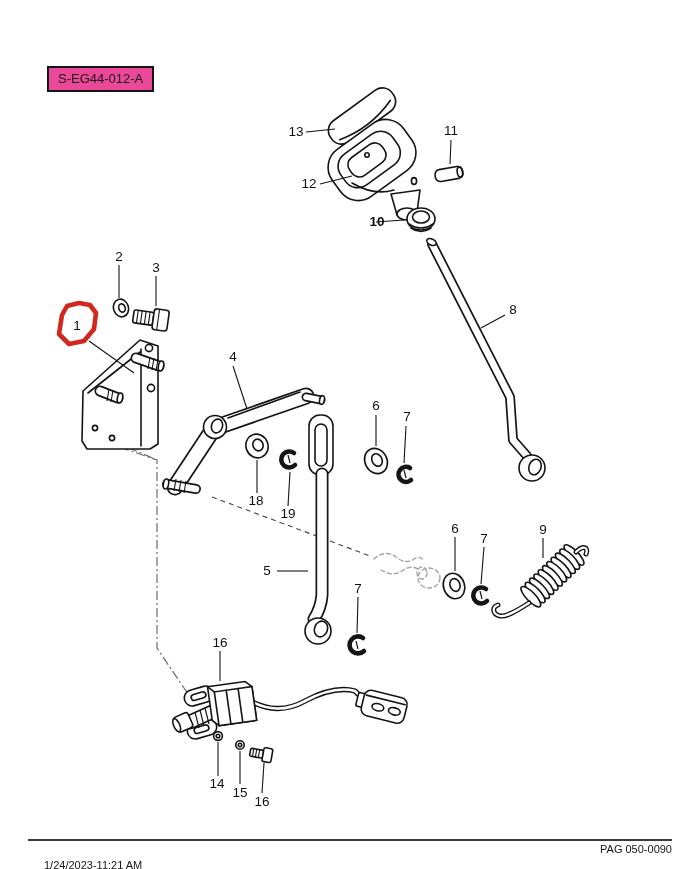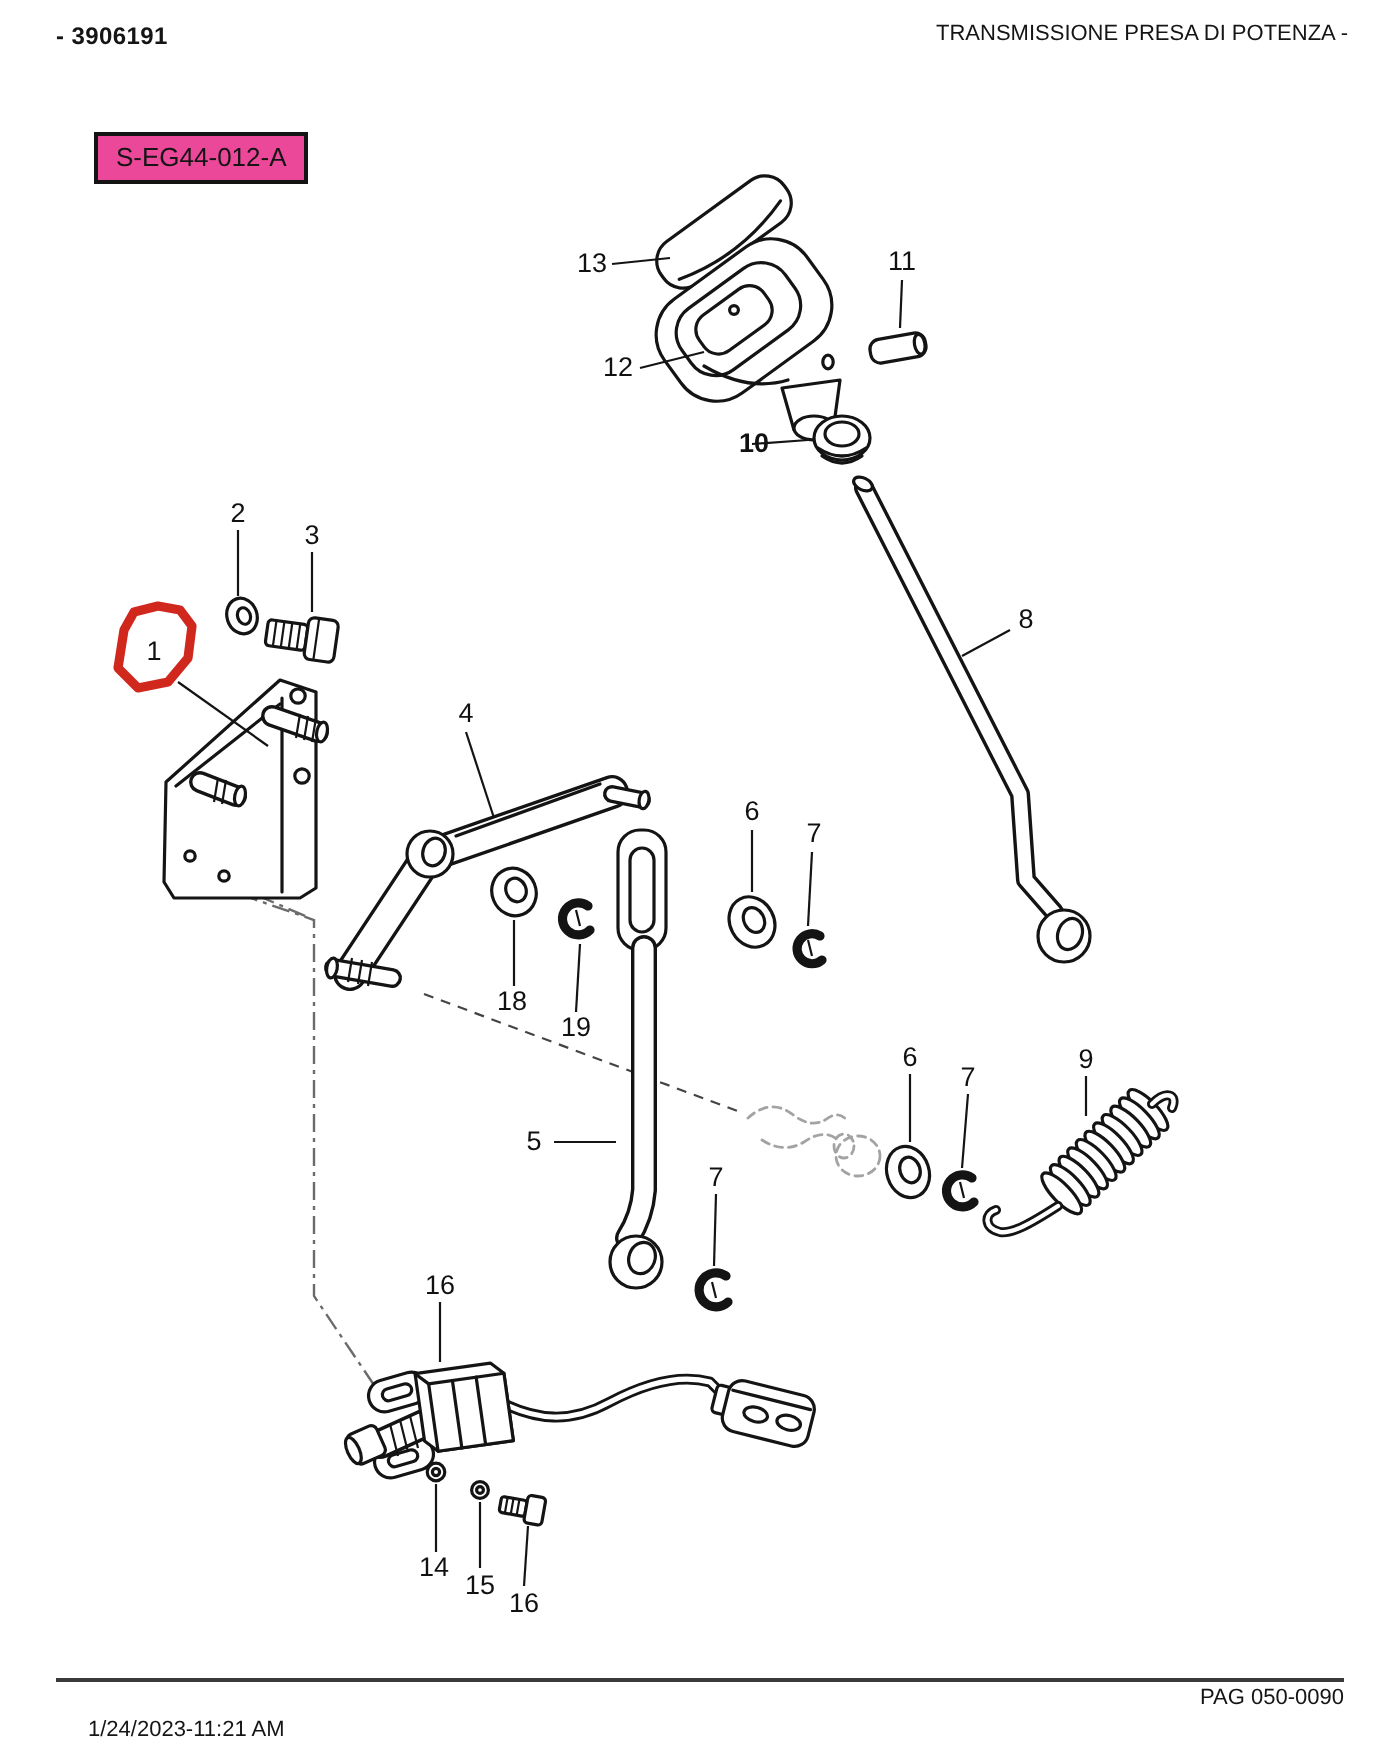--- a/index.html
+++ b/index.html
@@ -24,25 +24,23 @@
   .ld {stroke:#141414;stroke-width:1.1;fill:none;}
   .cl {stroke:#6b6b6b;stroke-width:1.2;fill:none;stroke-dasharray:9 3 2 3;}
   .dsh{stroke:#444;stroke-width:1.1;fill:none;stroke-dasharray:5 4;}
   .gh {stroke:#a3a3a3;stroke-width:1.4;fill:none;stroke-dasharray:4 3;stroke-linecap:round;}
   .hlc{fill:none;stroke-width:4.6;stroke-linejoin:round;stroke-linecap:round;}
 </style>
 </head>
 <body>
 
 <div class="hdr-left">
-  <div>- 3906191</div>
 </div>
 
 <div class="hdr-right">
-  <div>TRANSMISSIONE PRESA DI POTENZA -</div>
 </div>
 
 <div class="stamp">S-EG44-012-A</div>
 
 <div class="diagram">
 <svg width="700" height="869" viewBox="0 0 700 869" xmlns="http://www.w3.org/2000/svg">
 
   <g>
     <path class="cl" d="M88,436 L157,460 L157,648 L188,694"></path>
     <path class="cl" d="M113,441 L155,459"></path>

